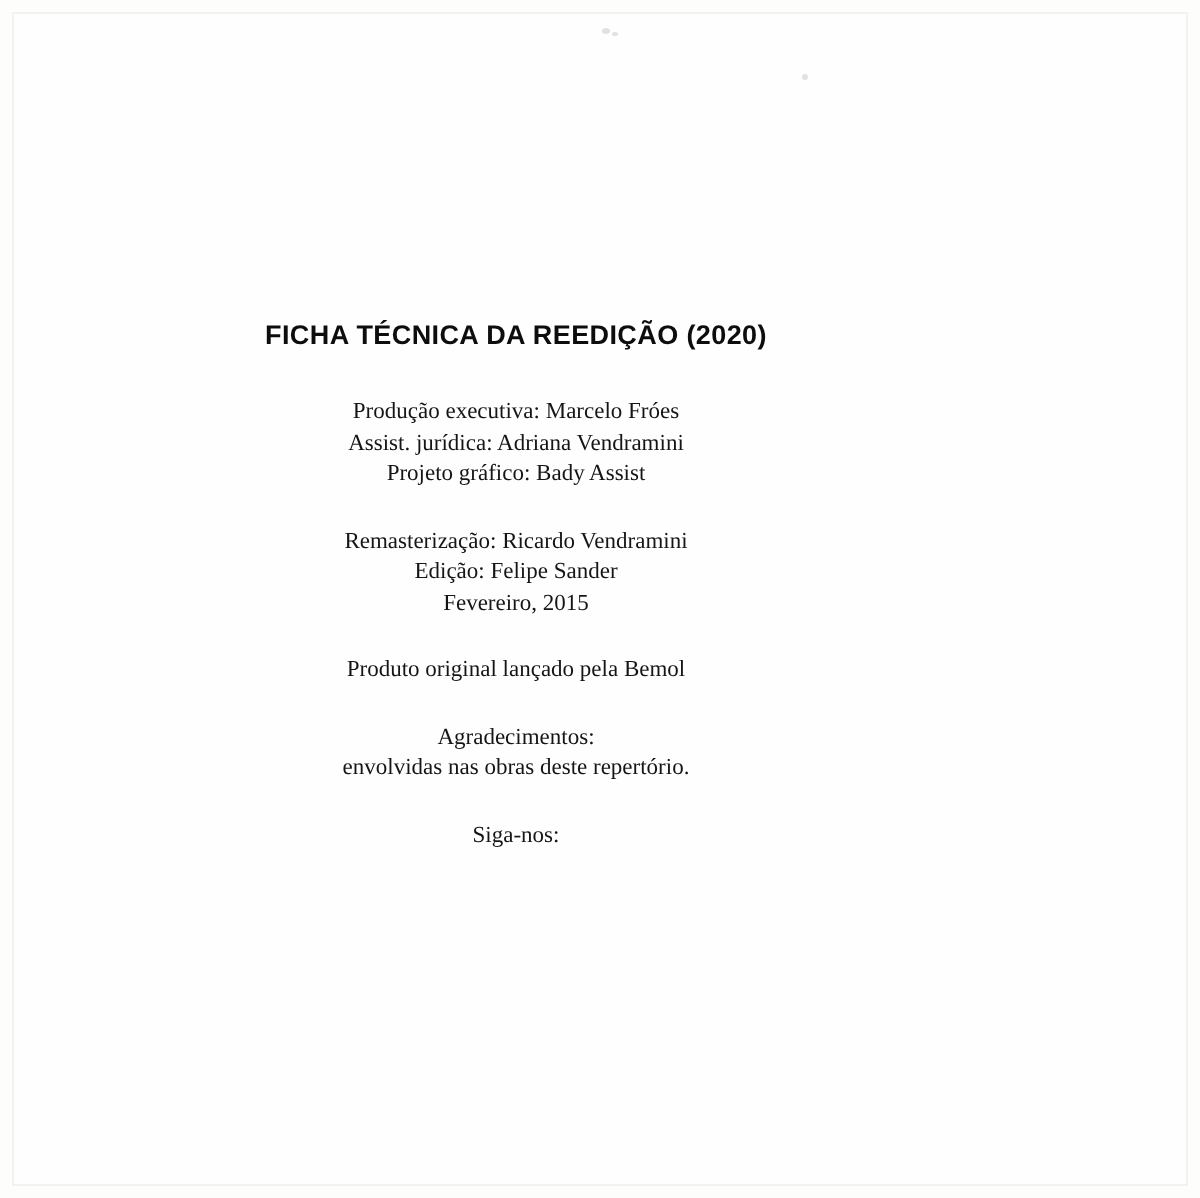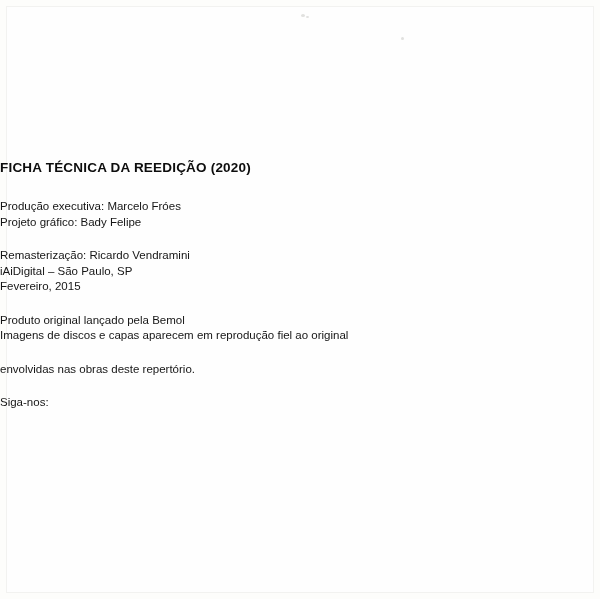--- a/index.html
+++ b/index.html
@@ -33,34 +33,36 @@
     position: absolute;
     background: #c9c9c4;
     border-radius: 50%;
     opacity: 0.55;
   }
   .content {
     position: absolute;
     left: 0;
     top: 160px;
     width: 516px;
+    text-align: center;
     color: #111111;
   }
   .title {
     font-size: 13.5px;
     font-weight: bold;
     letter-spacing: 0.2px;
     margin: 0 0 24px 0;
     color: #0d0d0d;
   }
   .block {
     font-size: 11.5px;
     line-height: 15.5px;
     margin: 0 0 18px 0;
     color: #151515;
+    font-family: Liberation Serif, serif;
   }
   .block .line {
     display: block;
     white-space: nowrap;
   }
   .block.last {
     margin-bottom: 1px;
   }
 </style>
 </head>
@@ -72,35 +74,36 @@
   <div class="speck" style="left:301px; top:14px; width:4px; height:3px;"></div>
   <div class="speck" style="left:306px; top:16px; width:3px; height:2px;"></div>
   <div class="speck" style="left:401px; top:37px; width:3px; height:3px;"></div>
 
   <div class="content">
 
     <div class="title">FICHA TÉCNICA DA REEDIÇÃO (2020)</div>
 
     <div class="block">
       <span class="line">Produção executiva: Marcelo Fróes</span>
-      <span class="line">Projeto gráfico: Bady Felipe</span>
+      <span class="line">Assist. jurídica: Adriana Vendramini</span>
+      <span class="line">Projeto gráfico: Bady Assist</span>
     </div>
 
     <div class="block">
       <span class="line">Remasterização: Ricardo Vendramini</span>
-      <span class="line">iAiDigital – São Paulo, SP</span>
+      <span class="line">Edição: Felipe Sander</span>
       <span class="line">Fevereiro, 2015</span>
     </div>
 
     <div class="block">
       <span class="line">Produto original lançado pela Bemol</span>
-      <span class="line">Imagens de discos e capas aparecem em reprodução fiel ao original</span>
     </div>
 
     <div class="block">
+      <span class="line">Agradecimentos:</span>
       <span class="line">envolvidas nas obras deste repertório.</span>
     </div>
 
     <div class="block last">
       <span class="line">Siga-nos:</span>
     </div>
 
   </div>
 </div>
 

